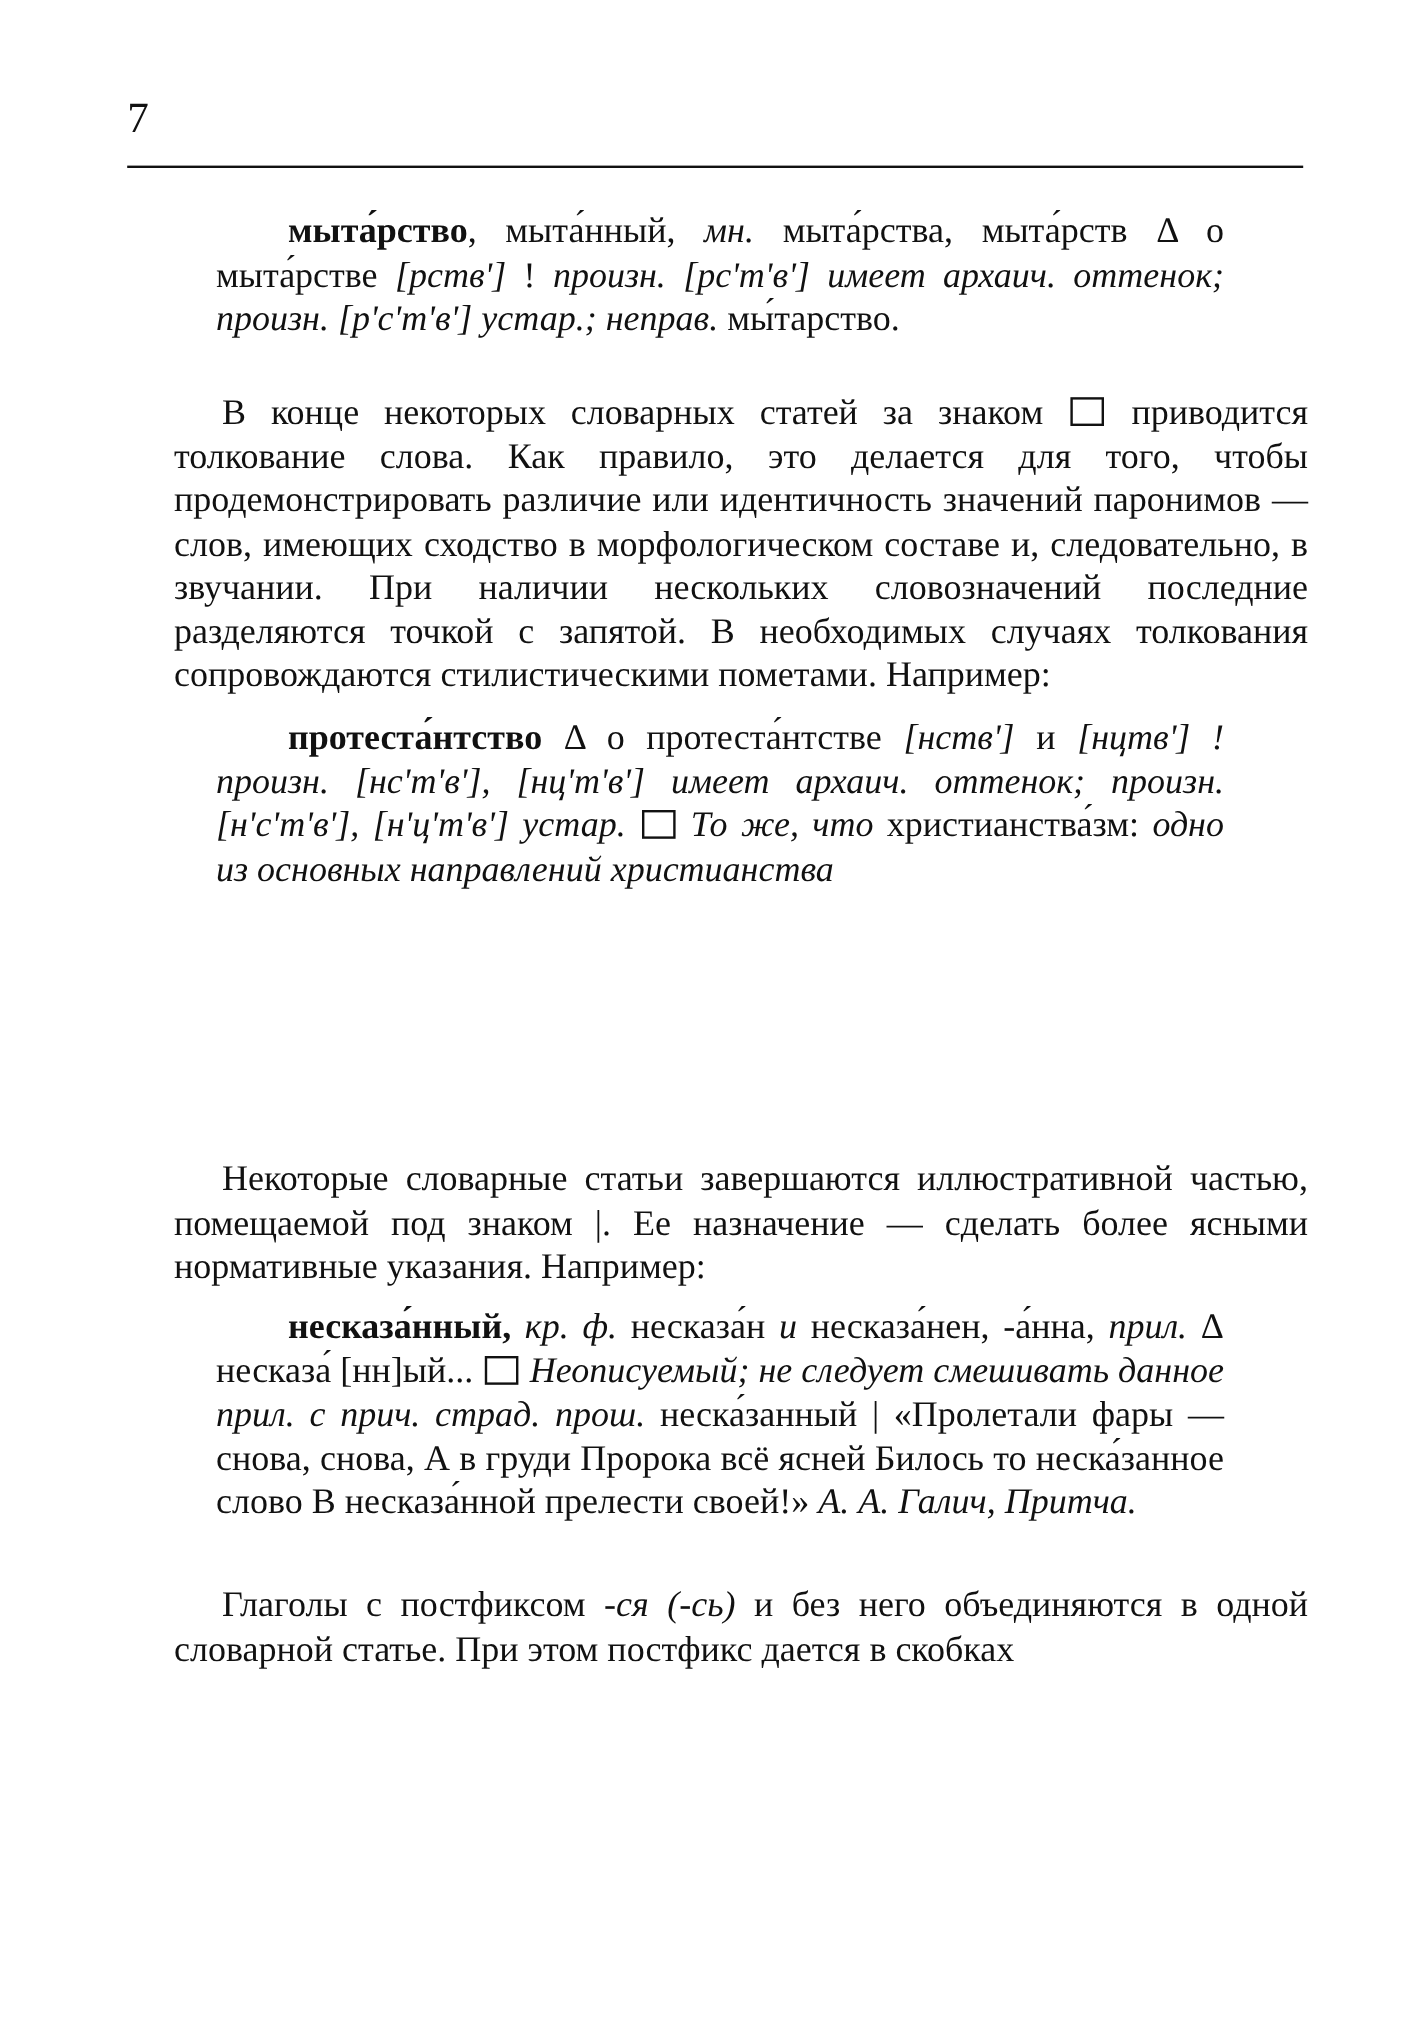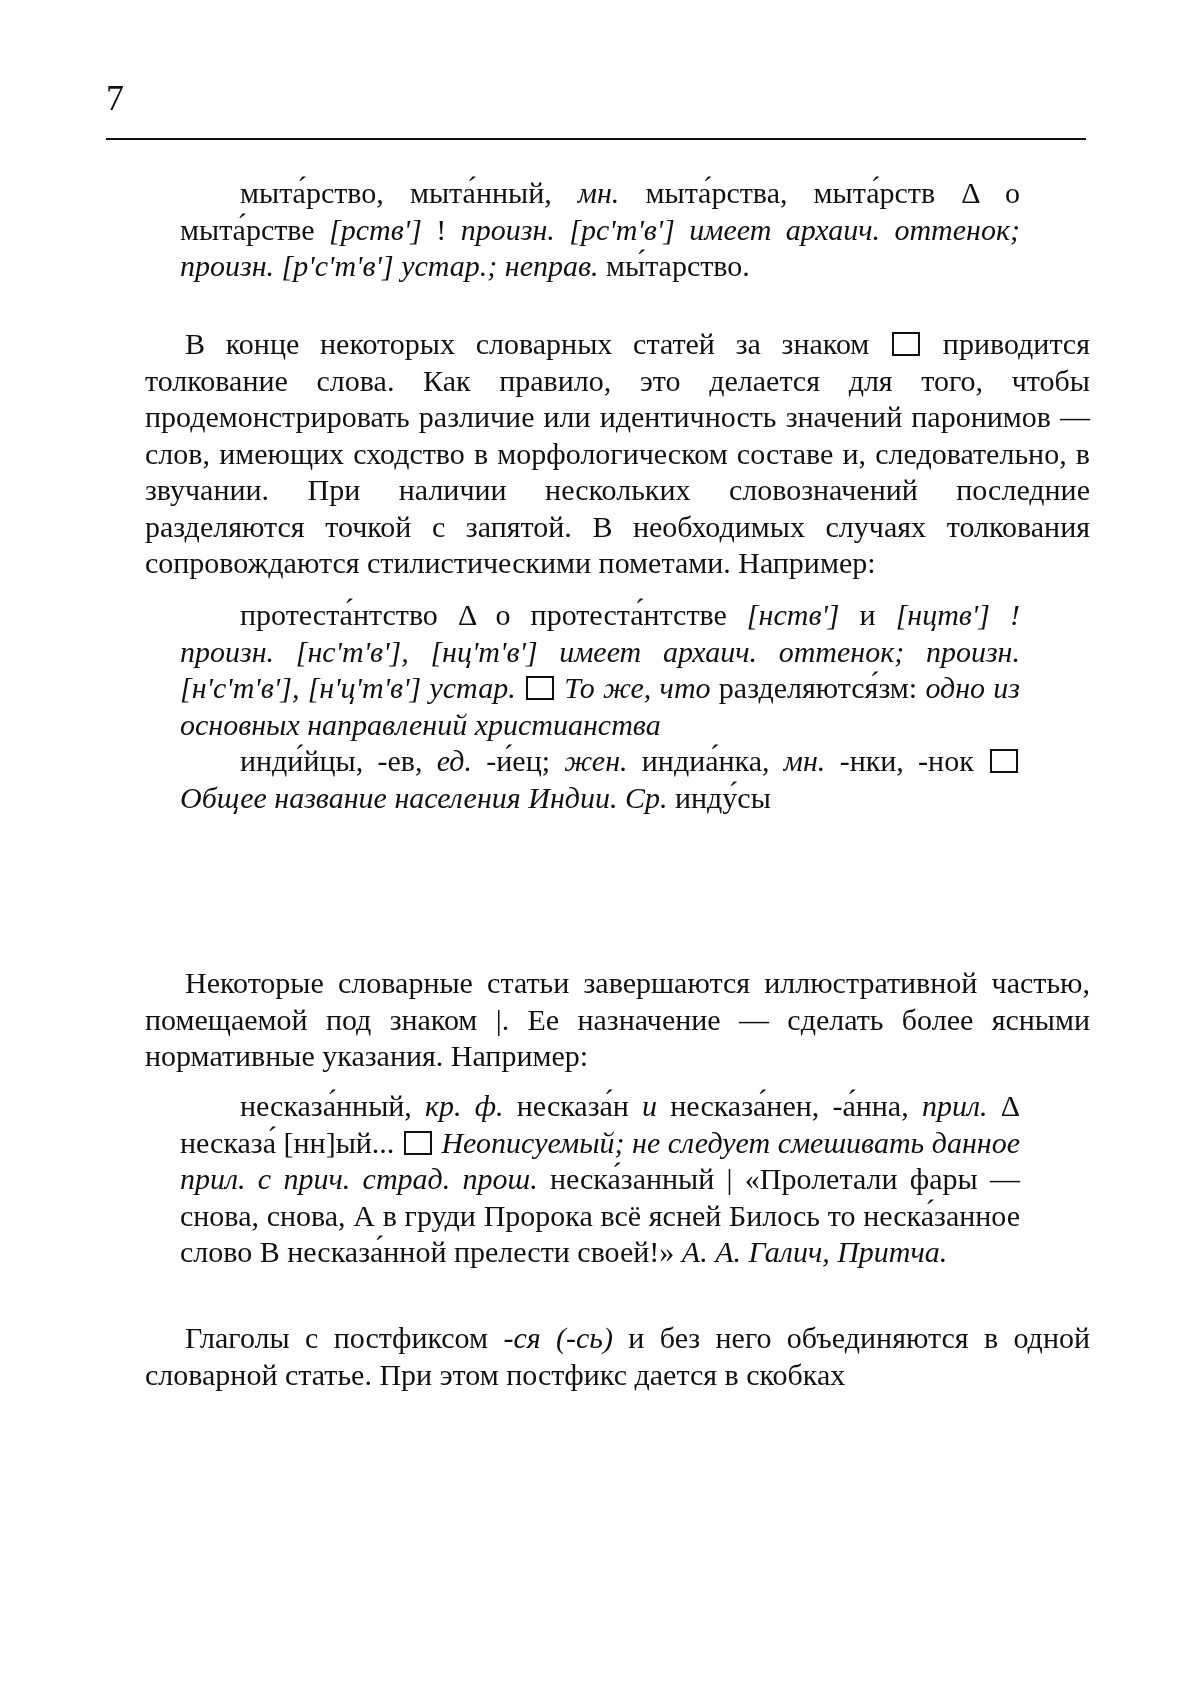--- a/index.html
+++ b/index.html
@@ -5,42 +5,41 @@
   html, body { margin:0; padding:0; background:#ffffff; }
   body { width:1178px; height:1700px; position:relative; overflow:hidden;
          font-family:"Liberation Serif","DejaVu Serif",serif; color:#111; }
   .page-num { position:absolute; left:106px; top:78px; font-size:36px; line-height:40px; }
   .rule { position:absolute; left:106px; top:138px; width:980px; height:2px; background:#111; }
   .block { position:absolute; font-size:30px; line-height:36.5px; }
   .entry { left:180px; width:840px; }
   .entry p { margin:0; text-indent:60px; text-align:justify; }
   .para { left:145px; width:945px; }
   .para p { margin:0; text-indent:40px; text-align:justify; }
-  b { font-weight:normal;margin-top:45px; }
+  b { font-weight:bold;margin-top:45px; }
   i { font-style:italic; }
   .box { display:inline-block; width:24px; height:20px; border:2.5px solid #111; vertical-align:-2px; margin:0 2px; }
 </style>
 </head>
 <body>
 
 <div class="page-num">7</div>
 <div class="rule"></div>
 
 <div class="block entry" style="top:175px;">
   <p><b>мыта́рство</b><span>, мыта́нный, </span><i>мн.</i><span> мыта́рства, мыта́рств</span>
   <span>Δ</span><span> о мыта́рстве </span><i>[рств']</i><span> ! </span><i>произн.</i><i> [рс'т'в']</i><i> имеет архаич. оттенок; произн. </i><i>[р'с'т'в']</i><i> устар.; неправ.</i><span> мы́тарство.</span></p>
 </div>
 
 <div class="block para" style="top:298px;margin-top:28px;">
   <p><span>В конце некоторых словарных статей за знаком </span><span class="box"></span><span> приводится толкование слова. Как правило, это делается для того, чтобы продемонстрировать различие или идентичность значений паронимов — слов, имеющих сходство в морфологическом составе и, следовательно, в звучании. При наличии нескольких словозначений последние разделяются точкой с запятой. В необходимых случаях толкования сопровождаются стилистическими пометами. Например:</span></p>
 </div>
 
 <div class="block entry" style="top:597px;">
-  <p><b>протеста́нтство</b><span> Δ о протеста́нтстве </span><i>[нств']</i><span> и </span><i>[нцтв']</i><i> ! произн. [нс'т'в'], [нц'т'в'] имеет архаич. оттенок; произн. [н'с'т'в'], [н'ц'т'в'] устар.</i> <span class="box"></span><i> То же, что</i><span> разделяются́зм: </span><i>одно из основных направлений христианства</i></p>
-  <p><b>инди́йцы</b><span>, -ев, </span><i>ед.</i><span> -и́ец; </span><i>жен.</i><span> индиа́нка, </span><i>мн.</i><span> -нки, -нок </span><span class="box"></span> <i>Общее название населения Индии. Ср.</i><span> инду́сы</span></p>
+  <p><b>протеста́нтство</b><span> Δ о протеста́нтстве </span><i>[нств']</i><span> и </span><i>[нцтв']</i><i> ! произн. [нс'т'в'], [нц'т'в'] имеет архаич. оттенок; произн. [н'с'т'в'], [н'ц'т'в'] устар.</i> <span class="box"></span><i> То же, что</i><span> христианства́зм: </span><i>одно из основных направлений христианства</i></p>
 </div>
 
 <div class="block para" style="top:965px;">
   <p>Некоторые словарные статьи завершаются иллюстративной частью, помещаемой под знаком |. Ее назначение — сделать более ясными нормативные указания. Например:</p>
 </div>
 
 <div class="block entry" style="top:1088px;">
   <p><b>несказа́нный,</b><i> кр. ф.</i><span> несказа́н </span><i>и</i><span> несказа́нен, -а́нна, </span><i>прил.</i><span> Δ несказа́ [нн]ый... </span><span class="box"></span> <i>Неописуемый; не следует смешивать данное прил. с прич. страд. прош.</i><span> неска́занный</span><span> | «Пролетали фары — снова, снова, А в груди Пророка всё ясней Билось то неска́занное слово В несказа́нной прелести своей!» </span><i>А. А. Галич, Притча.</i></p>
 </div>
 

